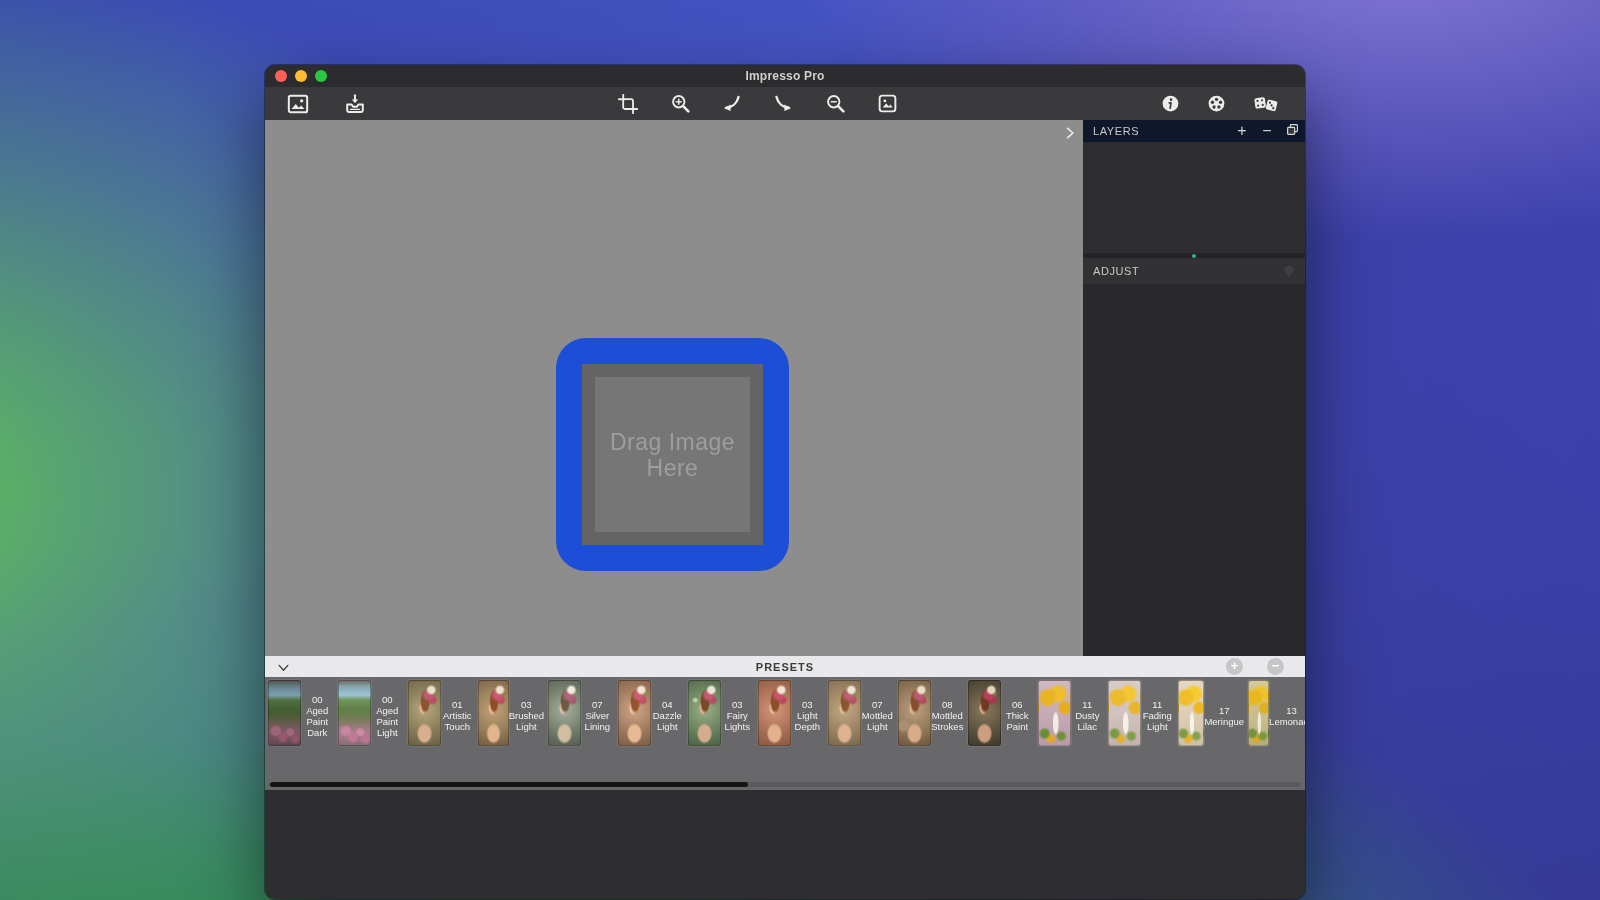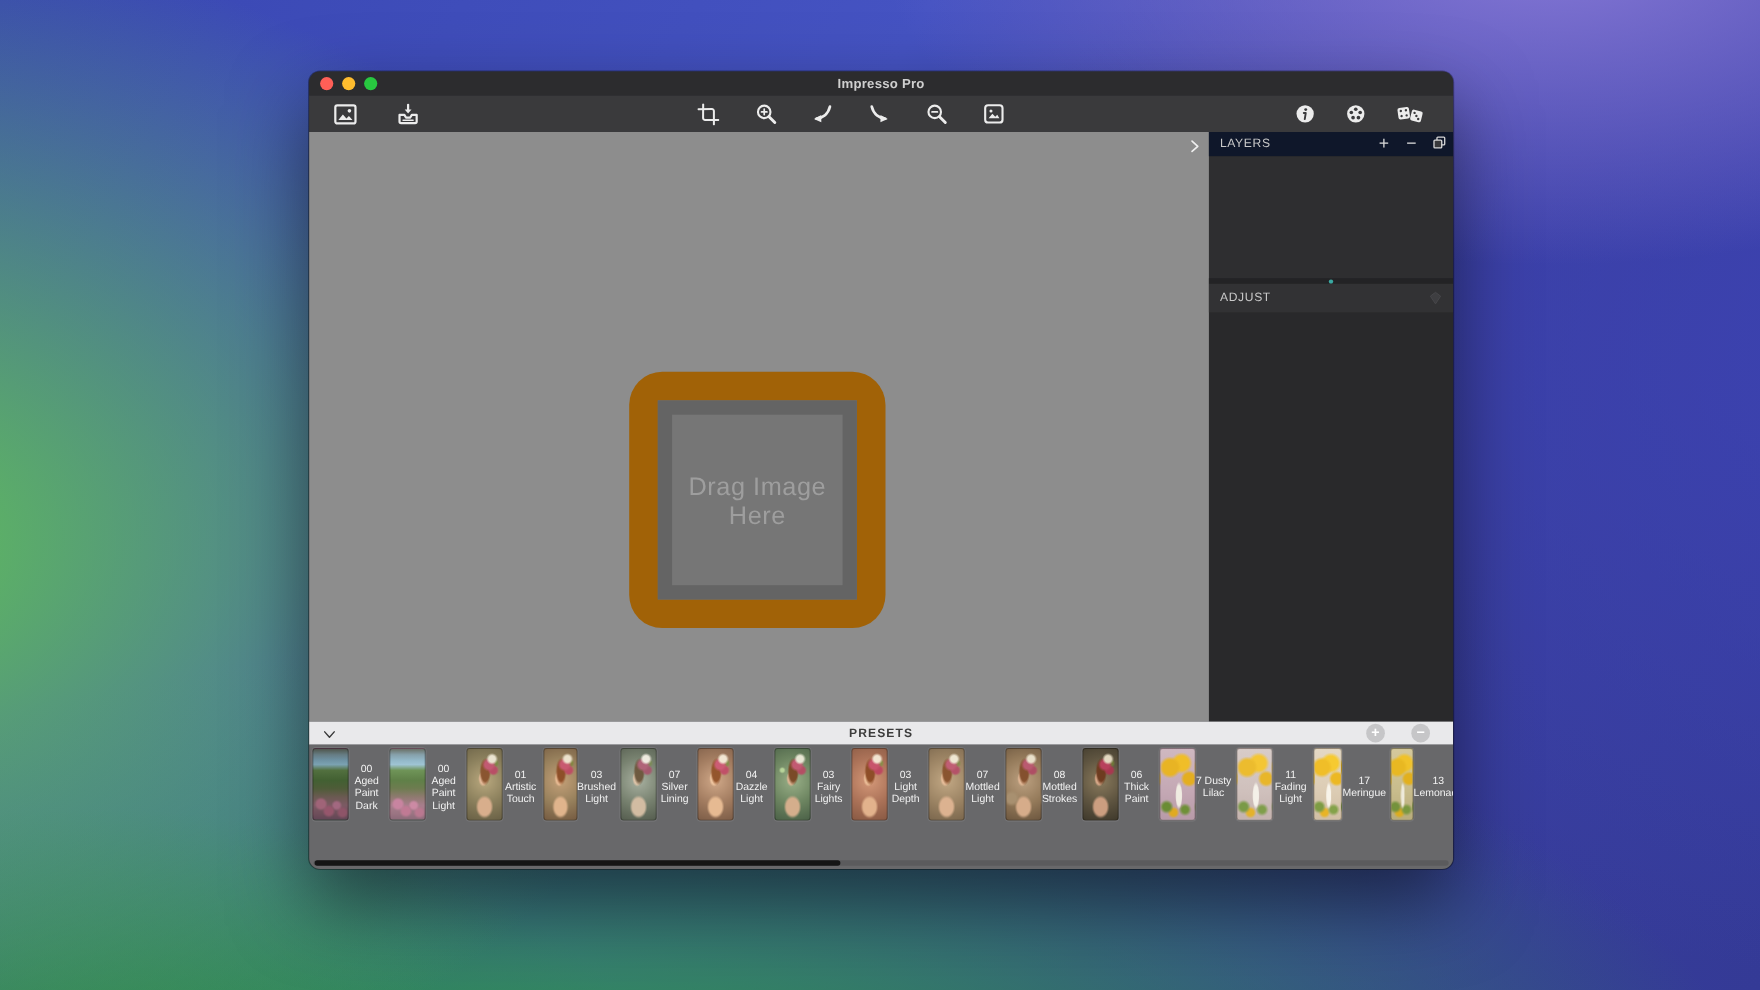--- a/index.html
+++ b/index.html
@@ -10,45 +10,44 @@
     background:
       radial-gradient(1100px 520px at 88% -5%, #8577d6 0%, rgba(133,119,214,0) 55%),
       radial-gradient(1500px 900px at 115% 35%, #3d43b4 0%, rgba(61,67,180,0) 65%),
       radial-gradient(1300px 900px at -10% 55%, #63c655 0%, rgba(99,198,85,0) 62%),
       radial-gradient(1600px 700px at 35% 115%, #2f9b45 0%, rgba(47,155,69,0) 65%),
       radial-gradient(900px 500px at 5% 115%, #1e6f35 0%, rgba(30,111,53,0) 60%),
       linear-gradient(120deg, #3947b2 0%, #4553c2 40%, #3a3f9e 70%, #343a96 100%);
   }
 
   .window {
-    position:absolute; left:265px; top:65px; width:1040px; height:725px;
+    position:absolute; left:265px; top:65px; width:1040px; height:834px;
     border-radius:10px; overflow:hidden; background:#2e2e30;
     box-shadow: 0 30px 70px rgba(0,0,0,.5), 0 0 0 1px rgba(0,0,0,.35);
-    margin-left: 16px;
   }
 
   
   .titlebar { position:relative; height:22px; background:#2c2c2e; display:flex; align-items:center; justify-content:center; }
   .lights { position:absolute; left:10px; top:5px; display:flex; gap:8px; }
   .light { width:12px; height:12px; border-radius:50%; }
   .win-title { color:#cfcfcf; font-size:12px; font-weight:700; letter-spacing:.2px; }
 
   
   .toolbar { position:relative; height:33px; background:#3a3a3c; }
   .tbtn { position:absolute; top:3px; width:30px; height:27px; display:flex; align-items:center; justify-content:center; }
   .tbtn svg { stroke:#ececec; fill:none; stroke-width:2.2; stroke-linecap:round; stroke-linejoin:round; }
   .tbtn .fill { fill:#ececec; stroke:none; }
 
   
   .main { position:absolute; left:0; top:55px; width:1040px; height:536px; display:flex; }
   .canvas { position:relative; width:818px; height:536px; background:#8d8d8d; }
   .collapse-right { position:absolute; right:3px; top:3px; width:20px; height:20px; display:flex; align-items:center; justify-content:center; }
   .collapse-right svg { stroke:#efefef; fill:none; stroke-width:2.6; stroke-linecap:round; stroke-linejoin:round; }
 
-  .dropzone { position:absolute; left:291px; top:218px; width:233px; height:233px; border-radius:30px; background:#a16207; }
+  .dropzone { position:absolute; left:291px; top:218px; width:233px; height:233px; border-radius:30px; background:#1d4ed8; }
   .dropzone-inner { position:absolute; left:26px; top:26px; width:181px; height:181px; border:13px solid #646464; background:#767676;
                     display:flex; align-items:center; justify-content:center; }
   .dropzone-text { width:150px; text-align:center; color:#9e9e9e; font-size:23px; line-height:26px; letter-spacing:.5px; }
 
   
   .rightpanel { width:222px; height:536px; background:#29292b; display:flex; flex-direction:column; }
   .panel-header { position:relative; height:22px; background:#0f172a; display:flex; align-items:center; padding-left:10px; }
   .panel-title { color:#c9c9c9; font-size:11px; letter-spacing:.6px; }
   .layers-controls { position:absolute; right:6px; top:0; height:22px; display:flex; align-items:center; gap:11px; }
   .mini-btn { color:#d8d8d8; font-size:16px; font-weight:400; line-height:16px; width:14px; text-align:center; }
@@ -284,21 +283,21 @@
       <div class="preset">
         <div class="thumb" style="background: radial-gradient(circle at 72% 14%, rgb(233, 223, 201) 0px, rgb(233, 223, 201) 5%, transparent 9%), radial-gradient(circle at 63% 22%, rgb(186, 90, 112) 0px, rgb(186, 90, 112) 7%, transparent 12%), radial-gradient(circle at 76% 30%, rgb(174, 78, 100) 0px, rgb(174, 78, 100) 6%, transparent 10%), radial-gradient(circle at 15% 70%, rgb(168, 144, 112) 0px, rgb(168, 144, 112) 8%, transparent 14%), radial-gradient(26% 30% at 52% 32%, rgb(132, 80, 46) 0px, rgb(132, 80, 46) 45%, transparent 65%), radial-gradient(20% 16% at 46% 42%, rgb(224, 182, 148) 0px, rgb(224, 182, 148) 50%, transparent 70%), radial-gradient(34% 22% at 50% 82%, rgb(214, 172, 138) 0px, rgb(214, 172, 138) 55%, transparent 75%), radial-gradient(circle at 50% 45%, rgb(188, 160, 128) 0%, rgb(148, 122, 90) 55%, rgb(110, 88, 64) 100%);"></div>
         <div class="plabel">08 Mottled Strokes</div>
       </div>
       <div class="preset">
         <div class="thumb" style="background: radial-gradient(circle at 72% 14%, rgb(226, 216, 192) 0px, rgb(226, 216, 192) 5%, transparent 9%), radial-gradient(circle at 63% 22%, rgb(184, 64, 92) 0px, rgb(184, 64, 92) 7%, transparent 12%), radial-gradient(circle at 76% 30%, rgb(168, 56, 80) 0px, rgb(168, 56, 80) 6%, transparent 10%), radial-gradient(circle at 80% 20%, rgb(110, 120, 56) 0px, rgb(110, 120, 56) 4%, transparent 7%), radial-gradient(26% 30% at 52% 32%, rgb(110, 60, 32) 0px, rgb(110, 60, 32) 45%, transparent 65%), radial-gradient(20% 16% at 46% 42%, rgb(216, 168, 136) 0px, rgb(216, 168, 136) 50%, transparent 70%), radial-gradient(34% 22% at 50% 82%, rgb(204, 158, 128) 0px, rgb(204, 158, 128) 55%, transparent 75%), radial-gradient(circle at 50% 45%, rgb(138, 122, 92) 0%, rgb(94, 84, 64) 55%, rgb(64, 58, 44) 100%);"></div>
         <div class="plabel">06 Thick Paint</div>
       </div>
       <div class="preset">
         <div class="thumb" style="background: radial-gradient(circle at 28% 26%, rgb(232, 180, 36) 0px, rgb(232, 180, 36) 13%, transparent 19%), radial-gradient(circle at 62% 20%, rgb(240, 190, 40) 0px, rgb(240, 190, 40) 12%, transparent 18%), radial-gradient(circle at 84% 42%, rgb(228, 174, 32) 0px, rgb(228, 174, 32) 11%, transparent 17%), radial-gradient(circle at 28% 28%, rgb(122, 82, 22) 0px, rgb(122, 82, 22) 4%, transparent 7%), radial-gradient(circle at 62% 22%, rgb(122, 82, 22) 0px, rgb(122, 82, 22) 4%, transparent 7%), radial-gradient(14% 26% at 54% 66%, rgb(240, 236, 226) 0px, rgb(240, 236, 226) 55%, transparent 75%), radial-gradient(circle at 18% 82%, rgb(106, 140, 52) 0px, rgb(106, 140, 52) 6%, transparent 11%), radial-gradient(circle at 72% 86%, rgb(111, 144, 56) 0px, rgb(111, 144, 56) 5%, transparent 10%), radial-gradient(circle at 38% 90%, rgb(224, 170, 32) 0px, rgb(224, 170, 32) 5%, transparent 9%), linear-gradient(rgb(207, 184, 192) 0%, rgb(196, 168, 180) 60%, rgb(184, 154, 168) 100%);"></div>
-        <div class="plabel">7 Dusty Lilac</div>
+        <div class="plabel">11 Dusty Lilac</div>
       </div>
       <div class="preset">
         <div class="thumb" style="background: radial-gradient(circle at 28% 26%, rgb(236, 188, 46) 0px, rgb(236, 188, 46) 13%, transparent 19%), radial-gradient(circle at 62% 20%, rgb(244, 198, 52) 0px, rgb(244, 198, 52) 12%, transparent 18%), radial-gradient(circle at 84% 42%, rgb(232, 182, 42) 0px, rgb(232, 182, 42) 11%, transparent 17%), radial-gradient(circle at 28% 28%, rgb(134, 96, 32) 0px, rgb(134, 96, 32) 4%, transparent 7%), radial-gradient(circle at 62% 22%, rgb(134, 96, 32) 0px, rgb(134, 96, 32) 4%, transparent 7%), radial-gradient(14% 26% at 54% 66%, rgb(244, 240, 232) 0px, rgb(244, 240, 232) 55%, transparent 75%), radial-gradient(circle at 18% 82%, rgb(122, 154, 70) 0px, rgb(122, 154, 70) 6%, transparent 11%), radial-gradient(circle at 72% 86%, rgb(127, 158, 74) 0px, rgb(127, 158, 74) 5%, transparent 10%), radial-gradient(circle at 38% 90%, rgb(228, 178, 44) 0px, rgb(228, 178, 44) 5%, transparent 9%), linear-gradient(rgb(216, 204, 200) 0%, rgb(207, 192, 188) 60%, rgb(196, 178, 174) 100%);"></div>
         <div class="plabel">11 Fading Light</div>
       </div>
       <div class="preset">
         <div class="thumb" style="background: radial-gradient(circle at 28% 26%, rgb(240, 190, 40) 0px, rgb(240, 190, 40) 13%, transparent 19%), radial-gradient(circle at 62% 20%, rgb(246, 202, 48) 0px, rgb(246, 202, 48) 12%, transparent 18%), radial-gradient(circle at 84% 42%, rgb(236, 184, 36) 0px, rgb(236, 184, 36) 11%, transparent 17%), radial-gradient(circle at 28% 28%, rgb(138, 98, 30) 0px, rgb(138, 98, 30) 4%, transparent 7%), radial-gradient(circle at 62% 22%, rgb(138, 98, 30) 0px, rgb(138, 98, 30) 4%, transparent 7%), radial-gradient(14% 26% at 54% 66%, rgb(248, 244, 234) 0px, rgb(248, 244, 234) 55%, transparent 75%), radial-gradient(circle at 18% 82%, rgb(126, 156, 68) 0px, rgb(126, 156, 68) 6%, transparent 11%), radial-gradient(circle at 72% 86%, rgb(132, 162, 74) 0px, rgb(132, 162, 74) 5%, transparent 10%), radial-gradient(circle at 38% 90%, rgb(232, 180, 38) 0px, rgb(232, 180, 38) 5%, transparent 9%), linear-gradient(rgb(228, 216, 196) 0%, rgb(220, 204, 180) 60%, rgb(208, 190, 164) 100%);"></div>
         <div class="plabel">17 Meringue</div>
       </div>
       <div class="preset">

